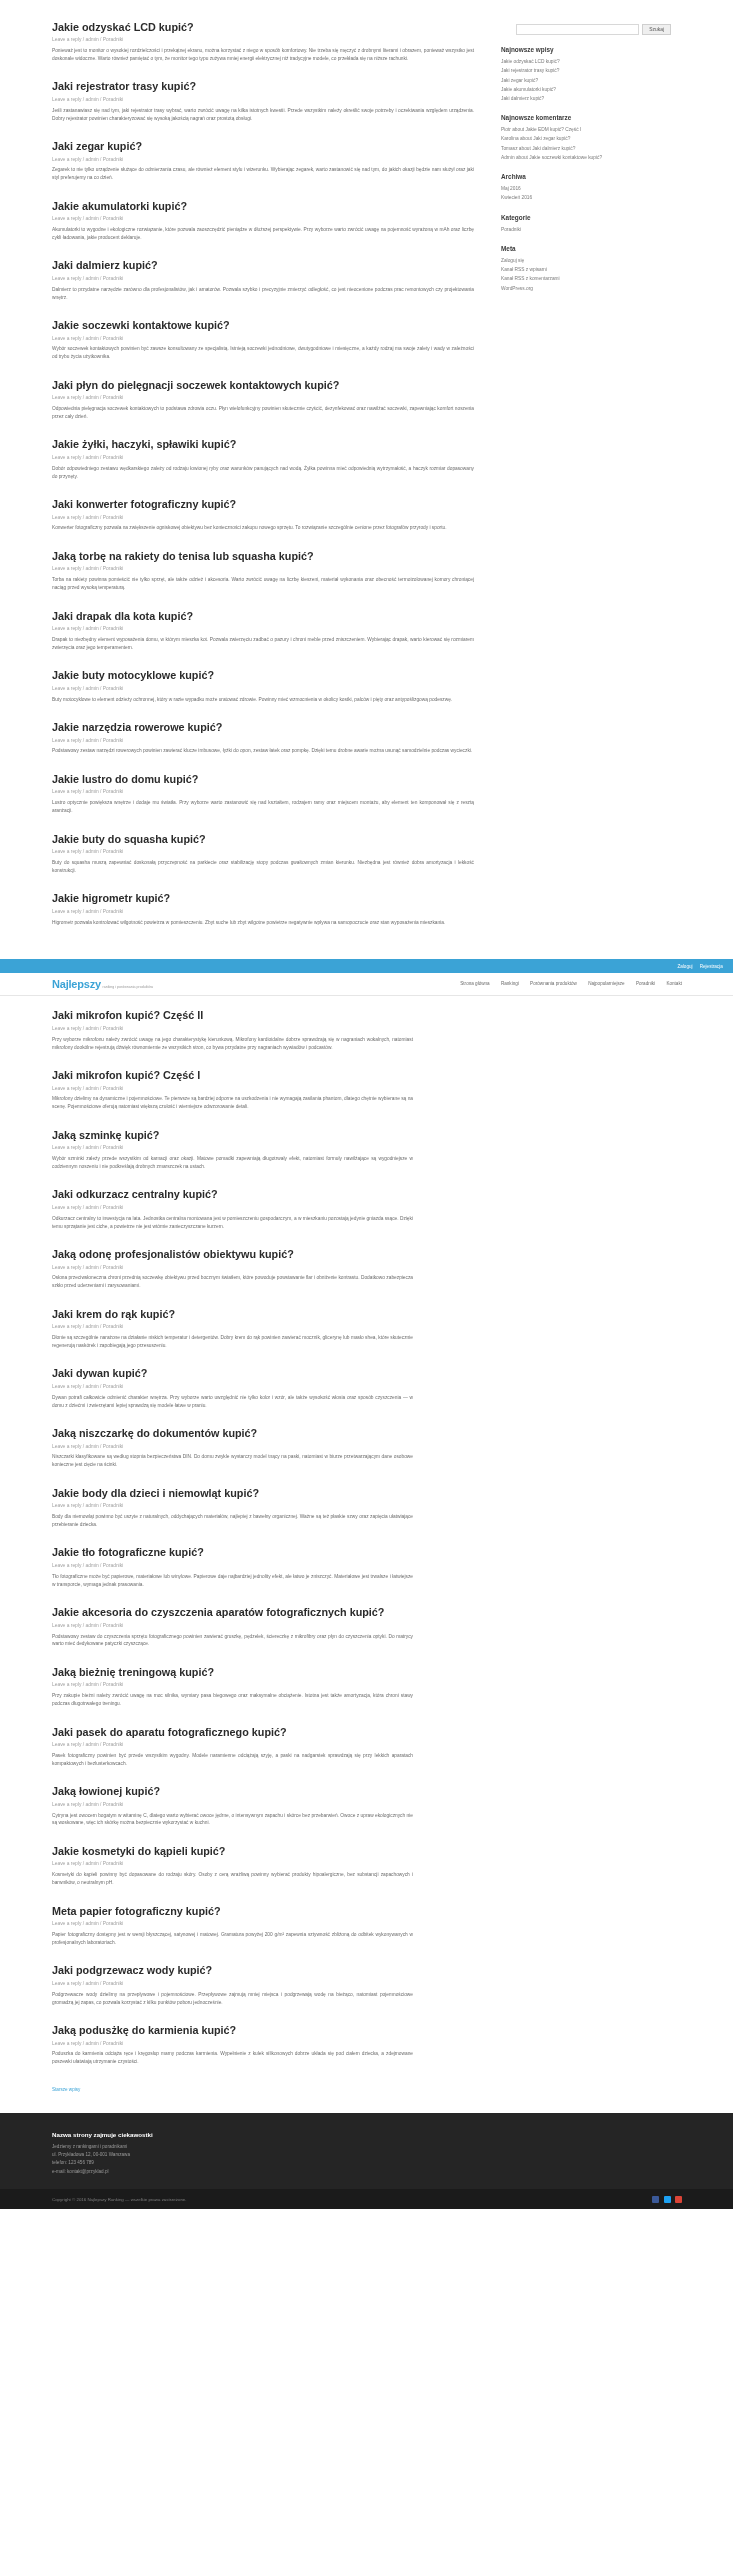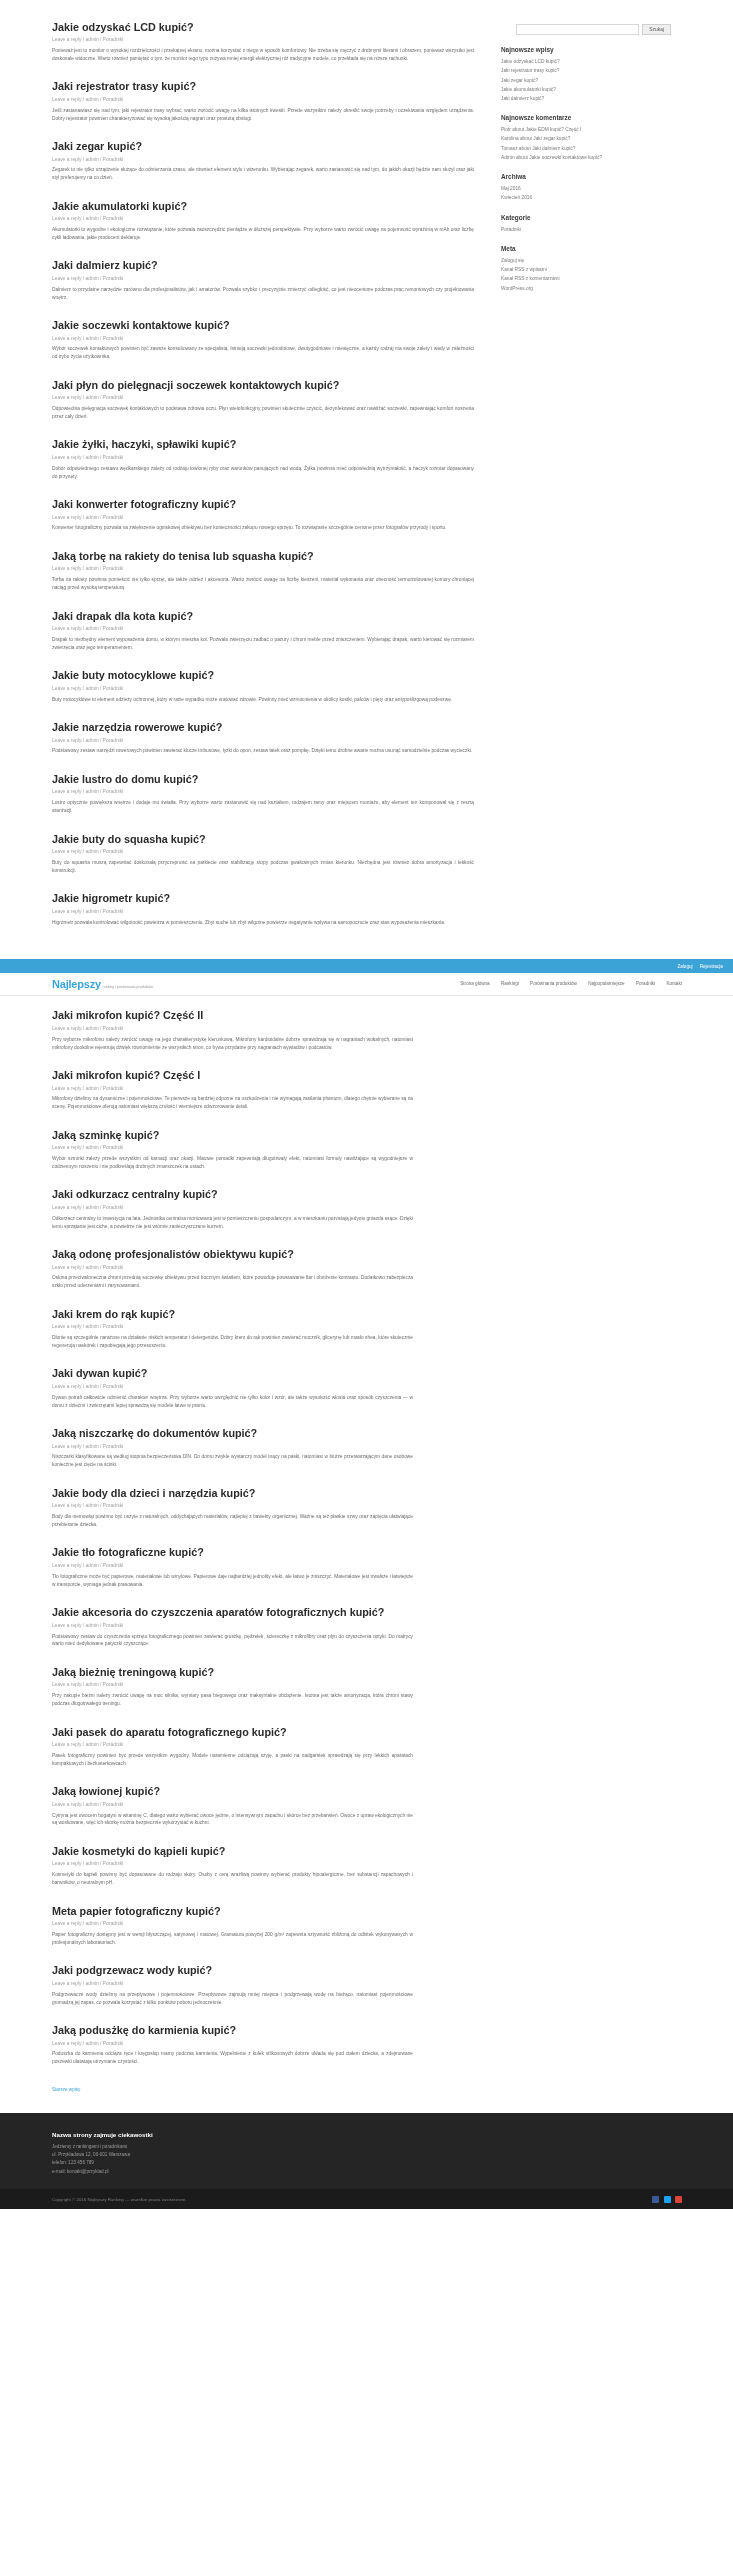--- a/index.html
+++ b/index.html
@@ -305,21 +305,21 @@
             <h2 class="post-title">Jaki dywan kupić?</h2>
             <div class="post-meta">Leave a reply / admin / Poradniki</div>
             <p class="post-body">Dywan potrafi całkowicie odmienić charakter wnętrza. Przy wyborze warto uwzględnić nie tylko kolor i wzór, ale także wysokość włosia oraz sposób czyszczenia — w domu z dziećmi i zwierzętami lepiej sprawdzą się modele łatwe w praniu.</p>
           </div>
           <div class="post">
             <h2 class="post-title">Jaką niszczarkę do dokumentów kupić?</h2>
             <div class="post-meta">Leave a reply / admin / Poradniki</div>
             <p class="post-body">Niszczarki klasyfikowane są według stopnia bezpieczeństwa DIN. Do domu zwykle wystarczy model tnący na paski, natomiast w biurze przetwarzającym dane osobowe konieczne jest cięcie na ścinki.</p>
           </div>
           <div class="post">
-            <h2 class="post-title">Jakie body dla dzieci i narzędzia kupić?</h2>
+            <h2 class="post-title">Jakie body dla dzieci i niemowląt kupić?</h2>
             <div class="post-meta">Leave a reply / admin / Poradniki</div>
             <p class="post-body">Body dla niemowląt powinno być uszyte z naturalnych, oddychających materiałów, najlepiej z bawełny organicznej. Ważne są też płaskie szwy oraz zapięcia ułatwiające przebieranie dziecka.</p>
           </div>
           <div class="post">
             <h2 class="post-title">Jakie tło fotograficzne kupić?</h2>
             <div class="post-meta">Leave a reply / admin / Poradniki</div>
             <p class="post-body">Tło fotograficzne może być papierowe, materiałowe lub winylowe. Papierowe daje najbardziej jednolity efekt, ale łatwo je zniszczyć. Materiałowe jest trwalsze i łatwiejsze w transporcie, wymaga jednak prasowania.</p>
           </div>
           <div class="post">
             <h2 class="post-title">Jakie akcesoria do czyszczenia aparatów fotograficznych kupić?</h2>

